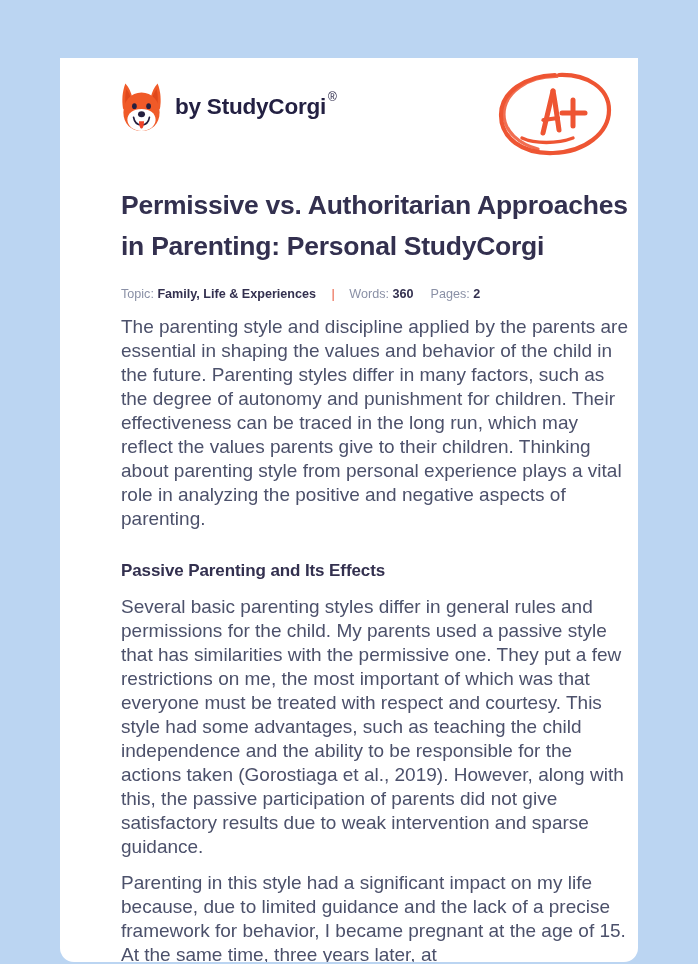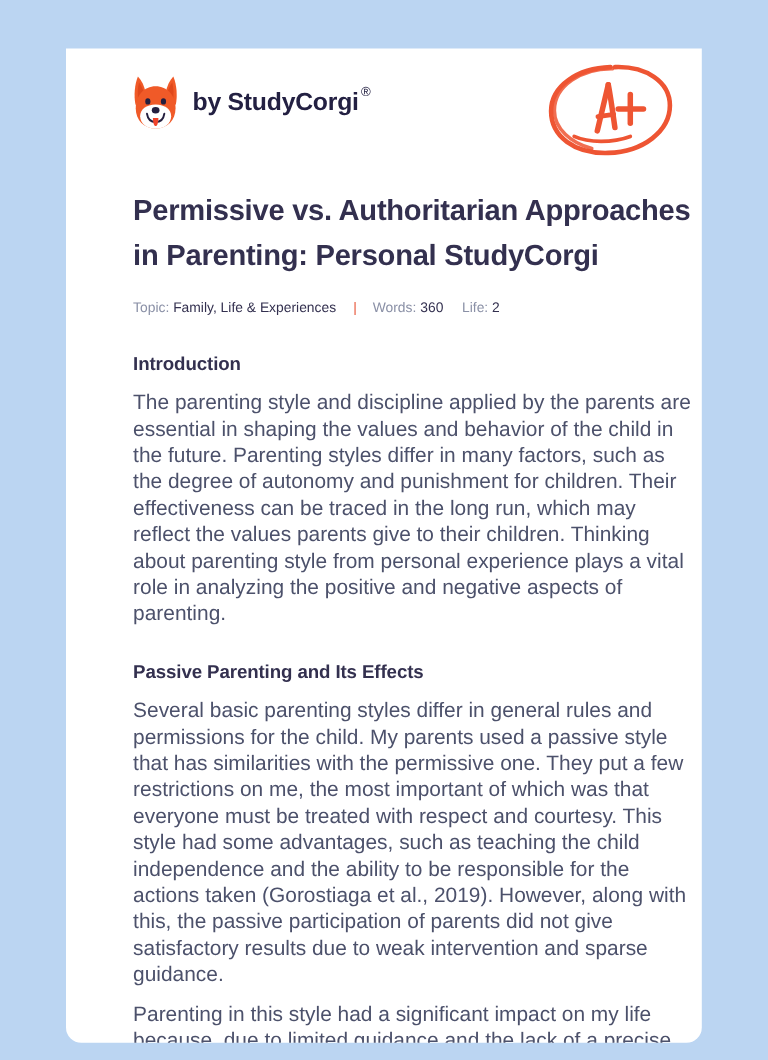--- a/index.html
+++ b/index.html
@@ -19,21 +19,21 @@
     position: relative;
     width: 698px;
     height: 964px;
     background: #bbd5f2;
   }
 
   
   .doc-card {
     position: absolute;
     left: 60px;
-    top: 44px;
+    top: 58px;
     width: 578px;
     height: 904px;
     background: #ffffff;
     border-radius: 0 0 14px 14px;
     box-sizing: border-box;
     padding: 0;
     overflow: hidden;
   }
 
   
@@ -111,21 +111,21 @@
     font-size: 12.6px;
     color: #33304f;
     line-height: 18px;
     white-space: nowrap;
   }
   .doc-meta .meta-label {
     color: #8a90a6;
   }
   .doc-meta .meta-value {
     color: #33304f;
-    font-weight: 400;
+    font-weight: 700;
   }
   .doc-meta .meta-sep {
     color: #e8563a;
     margin: 0 11px 0 12px;
   }
   .doc-meta .meta-gap { display: inline-block; width: 10px; }
 
   h2.section-heading {
     font-size: 17px;
     font-weight: 700;
@@ -212,25 +212,24 @@
 
       <h1 class="doc-title">Permissive vs. Authoritarian Approaches in Parenting: Personal StudyCorgi</h1>
 
       <div class="doc-meta">
         <span class="meta-label">Topic:</span>
         <span class="meta-value">Family, Life &amp; Experiences</span>
         <span class="meta-sep">|</span>
         <span class="meta-label">Words:</span>
         <span class="meta-value">360</span>
         <span class="meta-gap"></span>
-        <span class="meta-label">Life:</span>
+        <span class="meta-label">Pages:</span>
         <span class="meta-value">2</span>
       </div>
 
-      <h2 class="section-heading first">Introduction</h2>
       <p class="body-paragraph">The parenting style and discipline applied by the parents are essential in shaping the values and behavior of the child in the future. Parenting styles differ in many factors, such as the degree of autonomy and punishment for children. Their effectiveness can be traced in the long run, which may reflect the values parents give to their children. Thinking about parenting style from personal experience plays a vital role in analyzing the positive and negative aspects of parenting.</p>
 
       <h2 class="section-heading">Passive Parenting and Its Effects</h2>
       <p class="body-paragraph">Several basic parenting styles differ in general rules and permissions for the child. My parents used a passive style that has similarities with the permissive one. They put a few restrictions on me, the most important of which was that everyone must be treated with respect and courtesy. This style had some advantages, such as teaching the child independence and the ability to be responsible for the actions taken (Gorostiaga et al., 2019). However, along with this, the passive participation of parents did not give satisfactory results due to weak intervention and sparse guidance.</p>
 
       <p class="body-paragraph cut-off">Parenting in this style had a significant impact on my life because, due to limited guidance and the lack of a precise framework for behavior, I became pregnant at the age of 15. At the same time, three years later, at</p>
 
     </div>
 
   </div>

